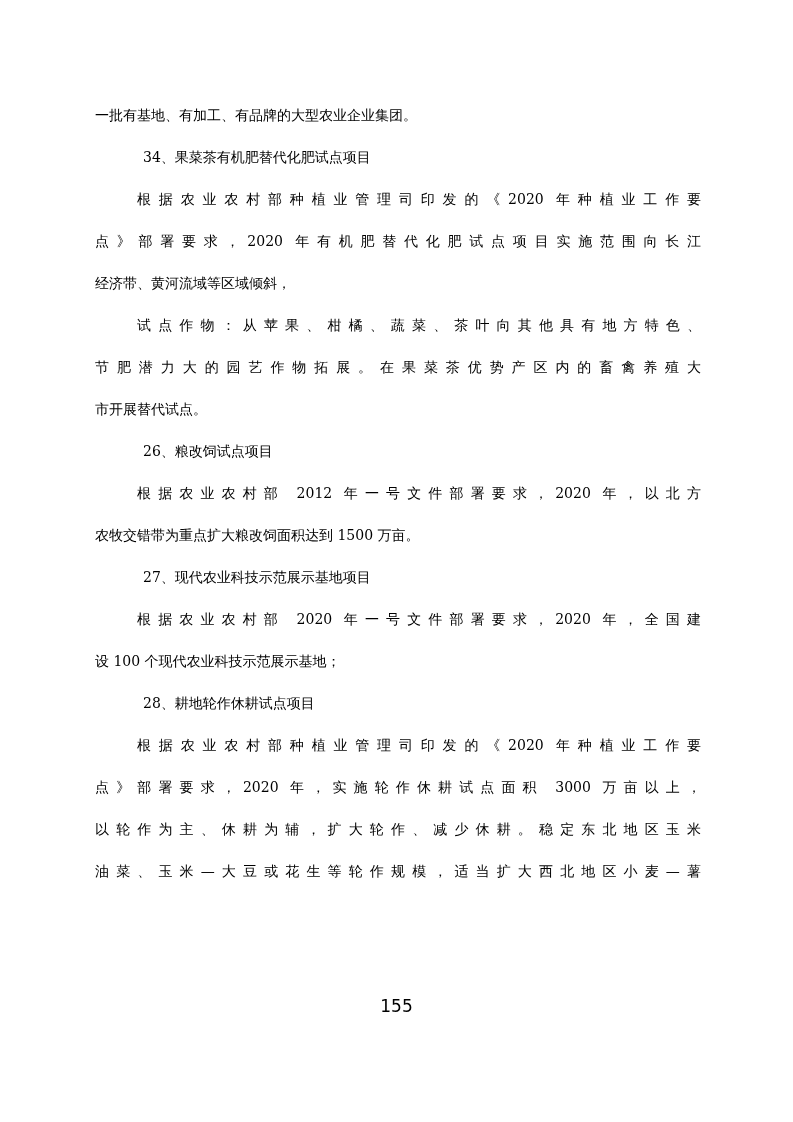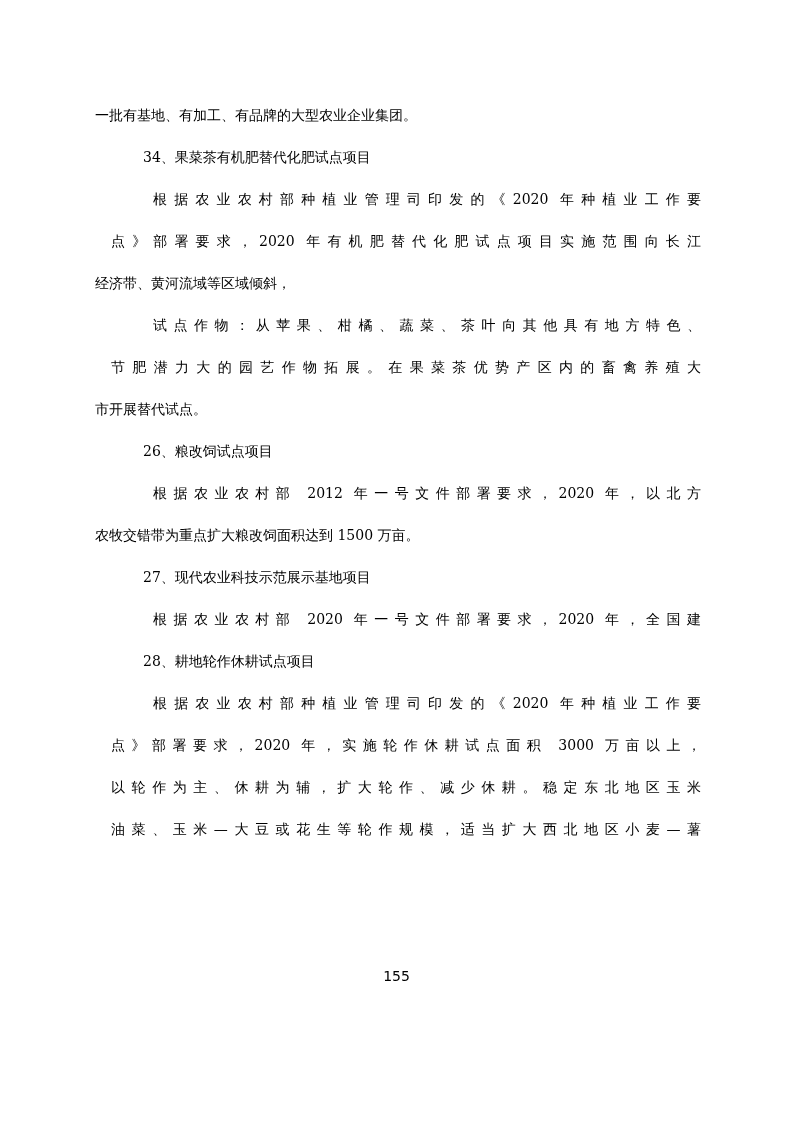--- a/index.html
+++ b/index.html
@@ -25,56 +25,56 @@
       display: block;
       height: 42px;
       line-height: 42px;
       font-size: 14px;
       white-space: nowrap;
       letter-spacing: 0px;
     }
     .justify {
       text-align: justify;
       text-align-last: justify;
-      margin-left: 16px;
     }
     .indent-heading {
       padding-left: 48px;
     }
     .indent-para {
       padding-left: 42px;
     }
     .footer {
       position: absolute;
       left: 0;
       width: 793px;
-      top: 968px;
+      top: 996px;
       text-align: center;
       font-family: "DejaVu Sans", "Liberation Sans", sans-serif;
-      font-size: 14px;
+      font-size: 17px;
       color: #000000;
     }
   </style>
 </head>
 <body>
 
 <div class="page">
   <span class="line">一批有基地、有加工、有品牌的大型农业企业集团。</span>
   <span class="line indent-heading">34、果菜茶有机肥替代化肥试点项目</span>
   <span class="line indent-para justify">根据农业农村部种植业管理司印发的《2020 年种植业工作要</span>
   <span class="line justify">点》部署要求，2020 年有机肥替代化肥试点项目实施范围向长江</span>
   <span class="line">经济带、黄河流域等区域倾斜，</span>
   <span class="line indent-para justify">试点作物：从苹果、柑橘、蔬菜、茶叶向其他具有地方特色、</span>
   <span class="line justify">节肥潜力大的园艺作物拓展。在果菜茶优势产区内的畜禽养殖大</span>
   <span class="line">市开展替代试点。</span>
   <span class="line indent-heading">26、粮改饲试点项目</span>
   <span class="line indent-para justify">根据农业农村部 2012 年一号文件部署要求，2020 年，以北方</span>
   <span class="line">农牧交错带为重点扩大粮改饲面积达到 1500 万亩。</span>
   <span class="line indent-heading">27、现代农业科技示范展示基地项目</span>
   <span class="line indent-para justify">根据农业农村部 2020 年一号文件部署要求，2020 年，全国建</span>
+  <span class="line">设 100 个现代农业科技示范展示基地；</span>
   <span class="line indent-heading">28、耕地轮作休耕试点项目</span>
   <span class="line indent-para justify">根据农业农村部种植业管理司印发的《2020 年种植业工作要</span>
   <span class="line justify">点》部署要求，2020 年，实施轮作休耕试点面积 3000 万亩以上，</span>
   <span class="line justify">以轮作为主、休耕为辅，扩大轮作、减少休耕。稳定东北地区玉米</span>
   <span class="line justify">油菜、玉米—大豆或花生等轮作规模，适当扩大西北地区小麦—薯</span>
 </div>
 
 <div class="footer">155</div>
 
 </body></html>

